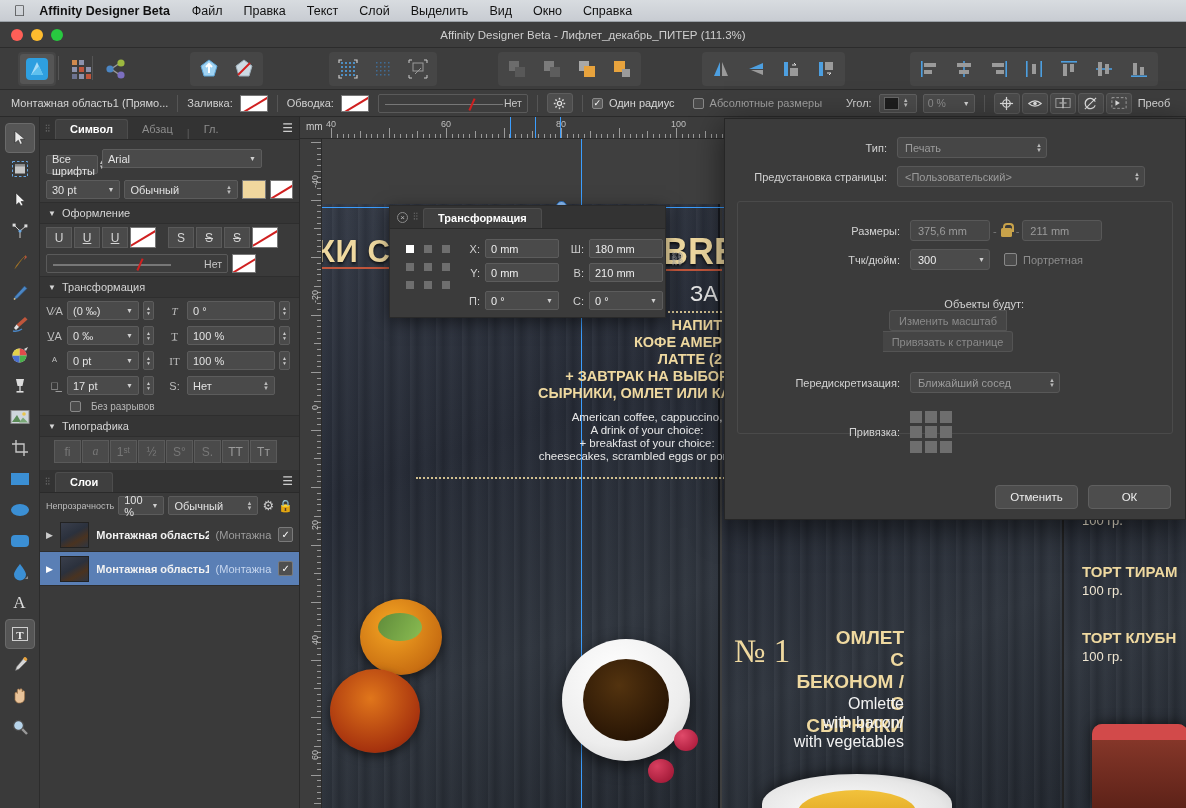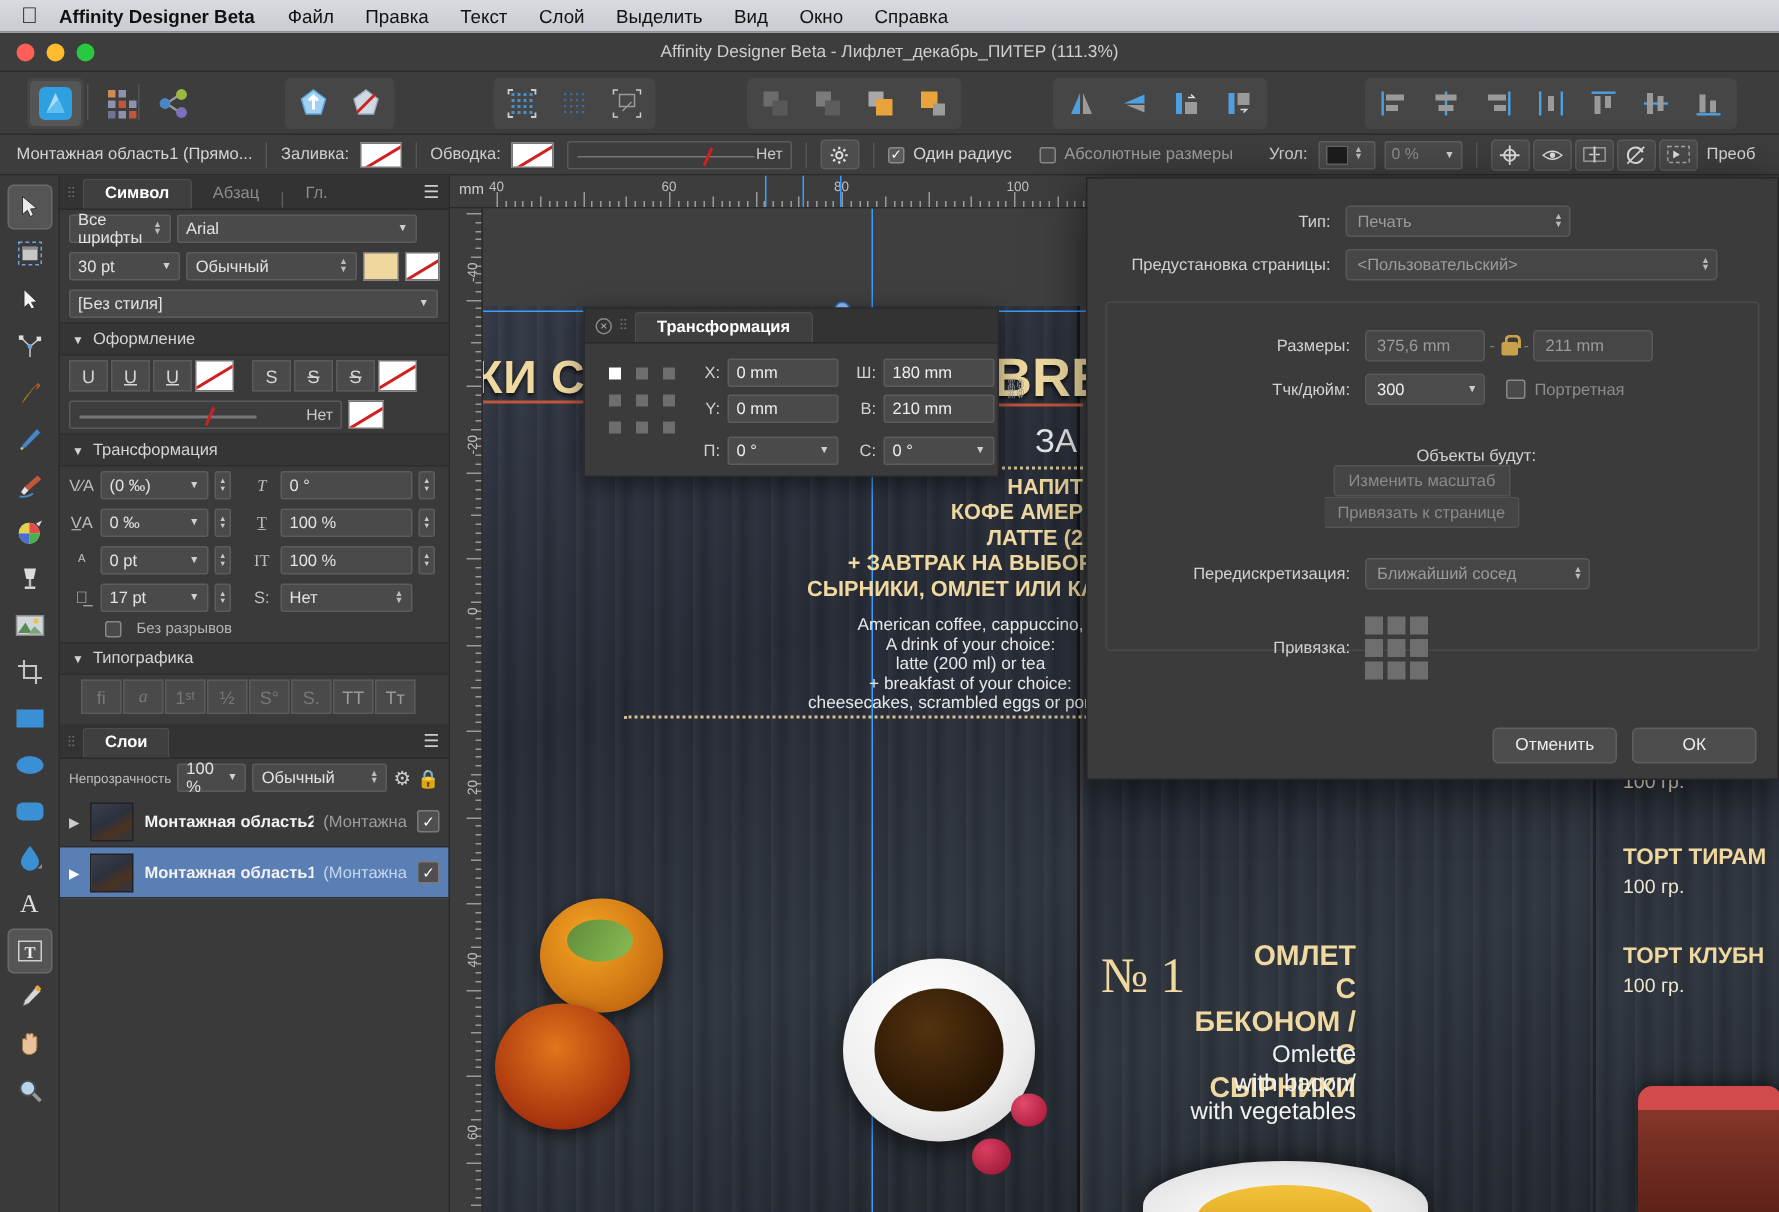--- a/index.html
+++ b/index.html
@@ -675,21 +675,21 @@
   <div class="ptabs">
     <span class="grip">⫶⫶</span>
     <span class="ptab sel">Символ</span>
     <span class="ptab">Абзац</span>
     <span style="color:#5f5f5f;">|</span>
     <span class="ptab">Гл.</span>
     <span class="pmenu">☰</span>
   </div>
 
   <div class="prow">
-    <div class="fld" style="width:68px;">
+    <div class="fld" style="width:52px;margin-top:12px;">
       <span>Все шрифты</span>
       <span class="stepper">▲<br>▼</span>
     </div>
     <div class="fld" style="width:160px;">
       <span>Arial</span>
       <span class="caret">▼</span>
     </div>
   </div>
 
   <div class="prow">
@@ -698,26 +698,20 @@
       <span class="caret">▼</span>
     </div>
     <div class="fld" style="width:116px;">
       <span>Обычный</span>
       <span class="stepper">▲<br>▼</span>
     </div>
     <div style="width:24px;height:19px;background:#f0d79e;border:1px solid #7a7a7a;"></div>
     <div class="swatch-none" style="width:24px;height:19px;"></div>
   </div>
 
-  <div class="prow">
-    <div class="fld" style="width:246px;">
-      <span>[Без стиля]</span>
-      <span class="caret">▼</span>
-    </div>
-  </div>
 
   <div class="sect">
     <span style="font-size:8px;">▼</span>
     <span>Оформление</span>
   </div>
 
   <div class="prow" style="gap:2px;">
     <div class="sq">U</div>
     <div class="sq" style="text-decoration:underline">U</div>
     <div class="sq" style="text-decoration:underline">U</div>
@@ -1174,21 +1168,20 @@
     <div>ЛАТТЕ (2</div>
   </div>
   <div style="position:absolute;left:80px;top:229px;width:490px;text-align:center;font-weight:bold;color:#efd9a0;font-size:14.5px;line-height:17px;font-family:'Liberation Sans',sans-serif;">
     <div>+ ЗАВТРАК НА ВЫБОР</div>
     <div>СЫРНИКИ, ОМЛЕТ ИЛИ КАША</div>
   </div>
 
   <div style="position:absolute;left:80px;top:272px;width:490px;text-align:center;color:#e8e8e8;font-size:11.5px;line-height:13px;font-family:'Liberation Sans',sans-serif;">
     <div>American coffee, cappuccino,</div>
     <div>A drink of your choice:</div>
-    <div>latte (200 ml) or tea</div>
     <div>+ breakfast of your choice:</div>
     <div>cheesecakes, scrambled eggs or porridge.</div>
   </div>
   <div style="position:absolute;left:94px;top:338px;width:460px;border-top:2px dotted #efd9a0;opacity:.85;"></div>
 
   <div style="position:absolute;left:412px;top:494px;font-size:33px;color:#efd9a0;font-family:'Liberation Serif',serif;">№ 1</div>
   <div style="position:absolute;left:470px;top:488px;width:112px;text-align:right;font-weight:bold;color:#efd9a0;font-size:19px;line-height:22px;font-family:'Liberation Sans',sans-serif;">
     <div>ОМЛЕТ</div>
     <div>С БЕКОНОМ /</div>
     <div>С СЫРНИКИ</div>

